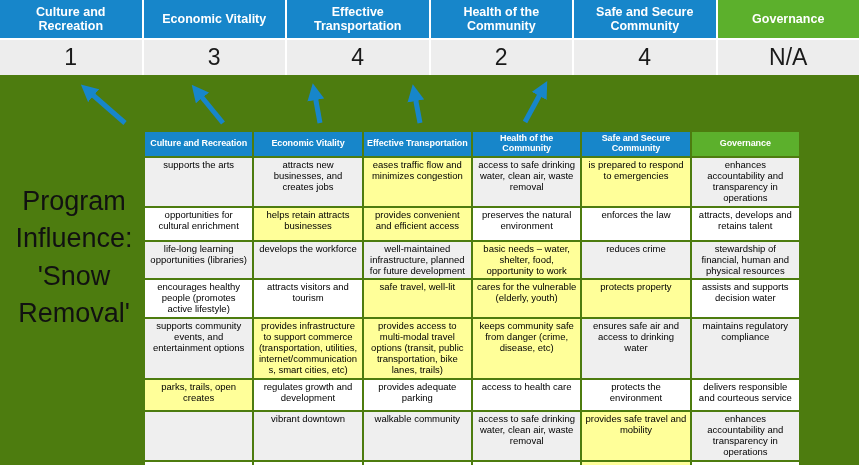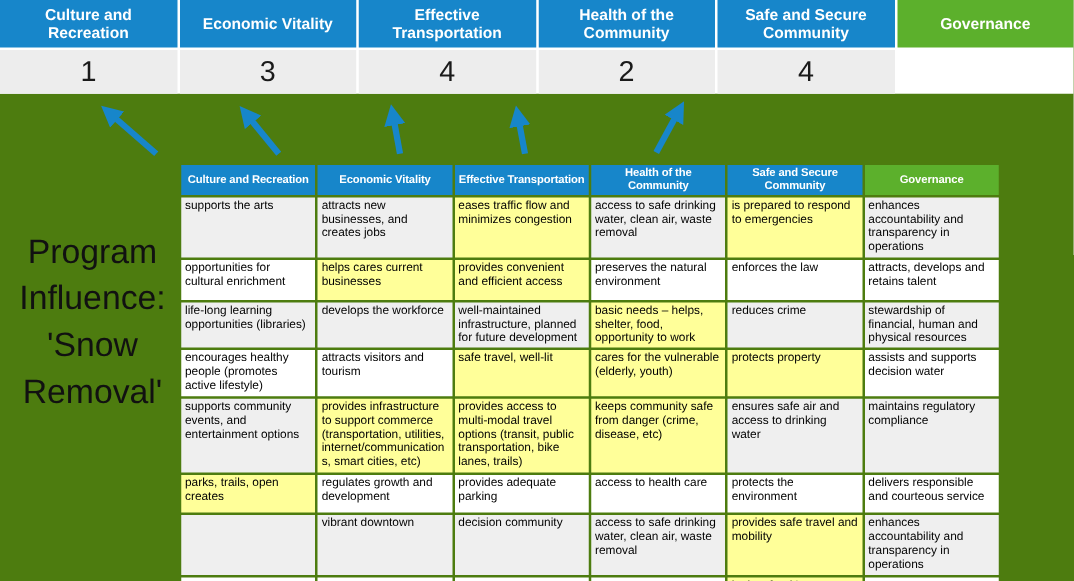--- a/index.html
+++ b/index.html
@@ -24,21 +24,21 @@
   .title{position:absolute;left:0;top:183px;width:148px;text-align:center;
          font-size:27px;line-height:1.38;color:#111;white-space:pre-line;}
 
   
   table.matrix{position:absolute;left:143px;top:130px;width:658px;
                border-collapse:separate;border-spacing:2px;table-layout:fixed;}
   table.matrix th{color:#fff;font-weight:bold;font-size:9px;line-height:1.1;
                   text-align:center;vertical-align:middle;padding:2px 2px;background:#1786ca;
                   letter-spacing:-0.1px;}
   table.matrix th.green{background:#5cb02c;}
-  table.matrix td{font-size:9.5px;line-height:1.15;vertical-align:top;text-align:left;
+  table.matrix td{font-size:9.5px;line-height:1.15;vertical-align:top;text-align:center;
                   padding:2px 3px;color:#000;word-wrap:break-word;overflow-wrap:break-word;}
   tbody tr:nth-child(odd) td{background:#efefef;}
   tbody tr:nth-child(even) td{background:#ffffff;}
   tbody td.hl{background:#ffff99 !important;}
   thead tr{height:24px;}
   tr.h-r1{height:36px}tr.h-r2{height:32px}tr.h-r3{height:20px}tr.h-r4{height:30px}
   tr.h-r5{height:54px}tr.h-r6{height:30px}tr.h-r7{height:38px}tr.h-r8{height:26px}
 </style>
 </head>
 <body>
@@ -50,20 +50,21 @@
     <div class="b-head blue">Economic Vitality</div>
     <div class="b-head blue">Effective Transportation</div>
     <div class="b-head blue">Health of the Community</div>
     <div class="b-head blue">Safe and Secure Community</div>
     <div class="b-head green">Governance</div>
     <div class="b-score">1</div>
     <div class="b-score">3</div>
     <div class="b-score">4</div>
     <div class="b-score">2</div>
     <div class="b-score">4</div>
+    <div class="b-score">N/A</div>
   </div>
 
   <svg class="arrows" width="520" height="54" viewBox="0 0 520 54">
     <defs>
       <marker id="ah" viewBox="0 0 10 10" refX="6" refY="5" markerWidth="3.4" markerHeight="3.4" orient="auto">
         <path d="M0 0 L10 5 L0 10 z" fill="#1786ca"></path>
       </marker>
     </defs>
     <line x1="70" y1="45" x2="31" y2="11" stroke="#1786ca" stroke-width="5" marker-end="url(#ah)"></line>
     <line x1="168" y1="45" x2="141" y2="12" stroke="#1786ca" stroke-width="5" marker-end="url(#ah)"></line>
@@ -92,31 +93,31 @@
       <tr class="h-r1">
         <td>supports the arts</td>
         <td>attracts new businesses, and creates jobs</td>
         <td class="hl">eases traffic flow and minimizes congestion</td>
         <td>access to safe drinking water, clean air, waste removal</td>
         <td class="hl">is prepared to respond to emergencies</td>
         <td>enhances accountability and transparency in operations</td>
       </tr>
       <tr class="h-r2">
         <td>opportunities for cultural enrichment</td>
-        <td class="hl">helps cares current businesses</td>
+        <td class="hl">helps retain attracts businesses</td>
         <td class="hl">provides convenient and efficient access</td>
         <td>preserves the natural environment</td>
         <td>enforces the law</td>
         <td>attracts, develops and retains talent</td>
       </tr>
       <tr class="h-r3">
         <td>life-long learning opportunities (libraries)</td>
         <td>develops the workforce</td>
         <td>well-maintained infrastructure, planned for future development</td>
-        <td class="hl">basic needs – helps, shelter, food, opportunity to work</td>
+        <td class="hl">basic needs – water, shelter, food, opportunity to work</td>
         <td>reduces crime</td>
         <td>stewardship of financial, human and physical resources</td>
       </tr>
       <tr class="h-r4">
         <td>encourages healthy people (promotes active lifestyle)</td>
         <td>attracts visitors and tourism</td>
         <td class="hl">safe travel, well-lit</td>
         <td class="hl">cares for the vulnerable (elderly, youth)</td>
         <td class="hl">protects property</td>
         <td>assists and supports decision water</td>
@@ -133,21 +134,21 @@
         <td class="hl">parks, trails, open creates</td>
         <td>regulates growth and development</td>
         <td>provides adequate parking</td>
         <td>access to health care</td>
         <td>protects the environment</td>
         <td>delivers responsible and courteous service</td>
       </tr>
       <tr class="h-r7">
         <td></td>
         <td>vibrant downtown</td>
-        <td>decision community</td>
+        <td>walkable community</td>
         <td>access to safe drinking water, clean air, waste removal</td>
         <td class="hl">provides safe travel and mobility</td>
         <td>enhances accountability and transparency in operations</td>
       </tr>
       <tr class="h-r8">
         <td></td>
         <td></td>
         <td></td>
         <td></td>
         <td class="hl">looks after it's most vulnerable</td>

